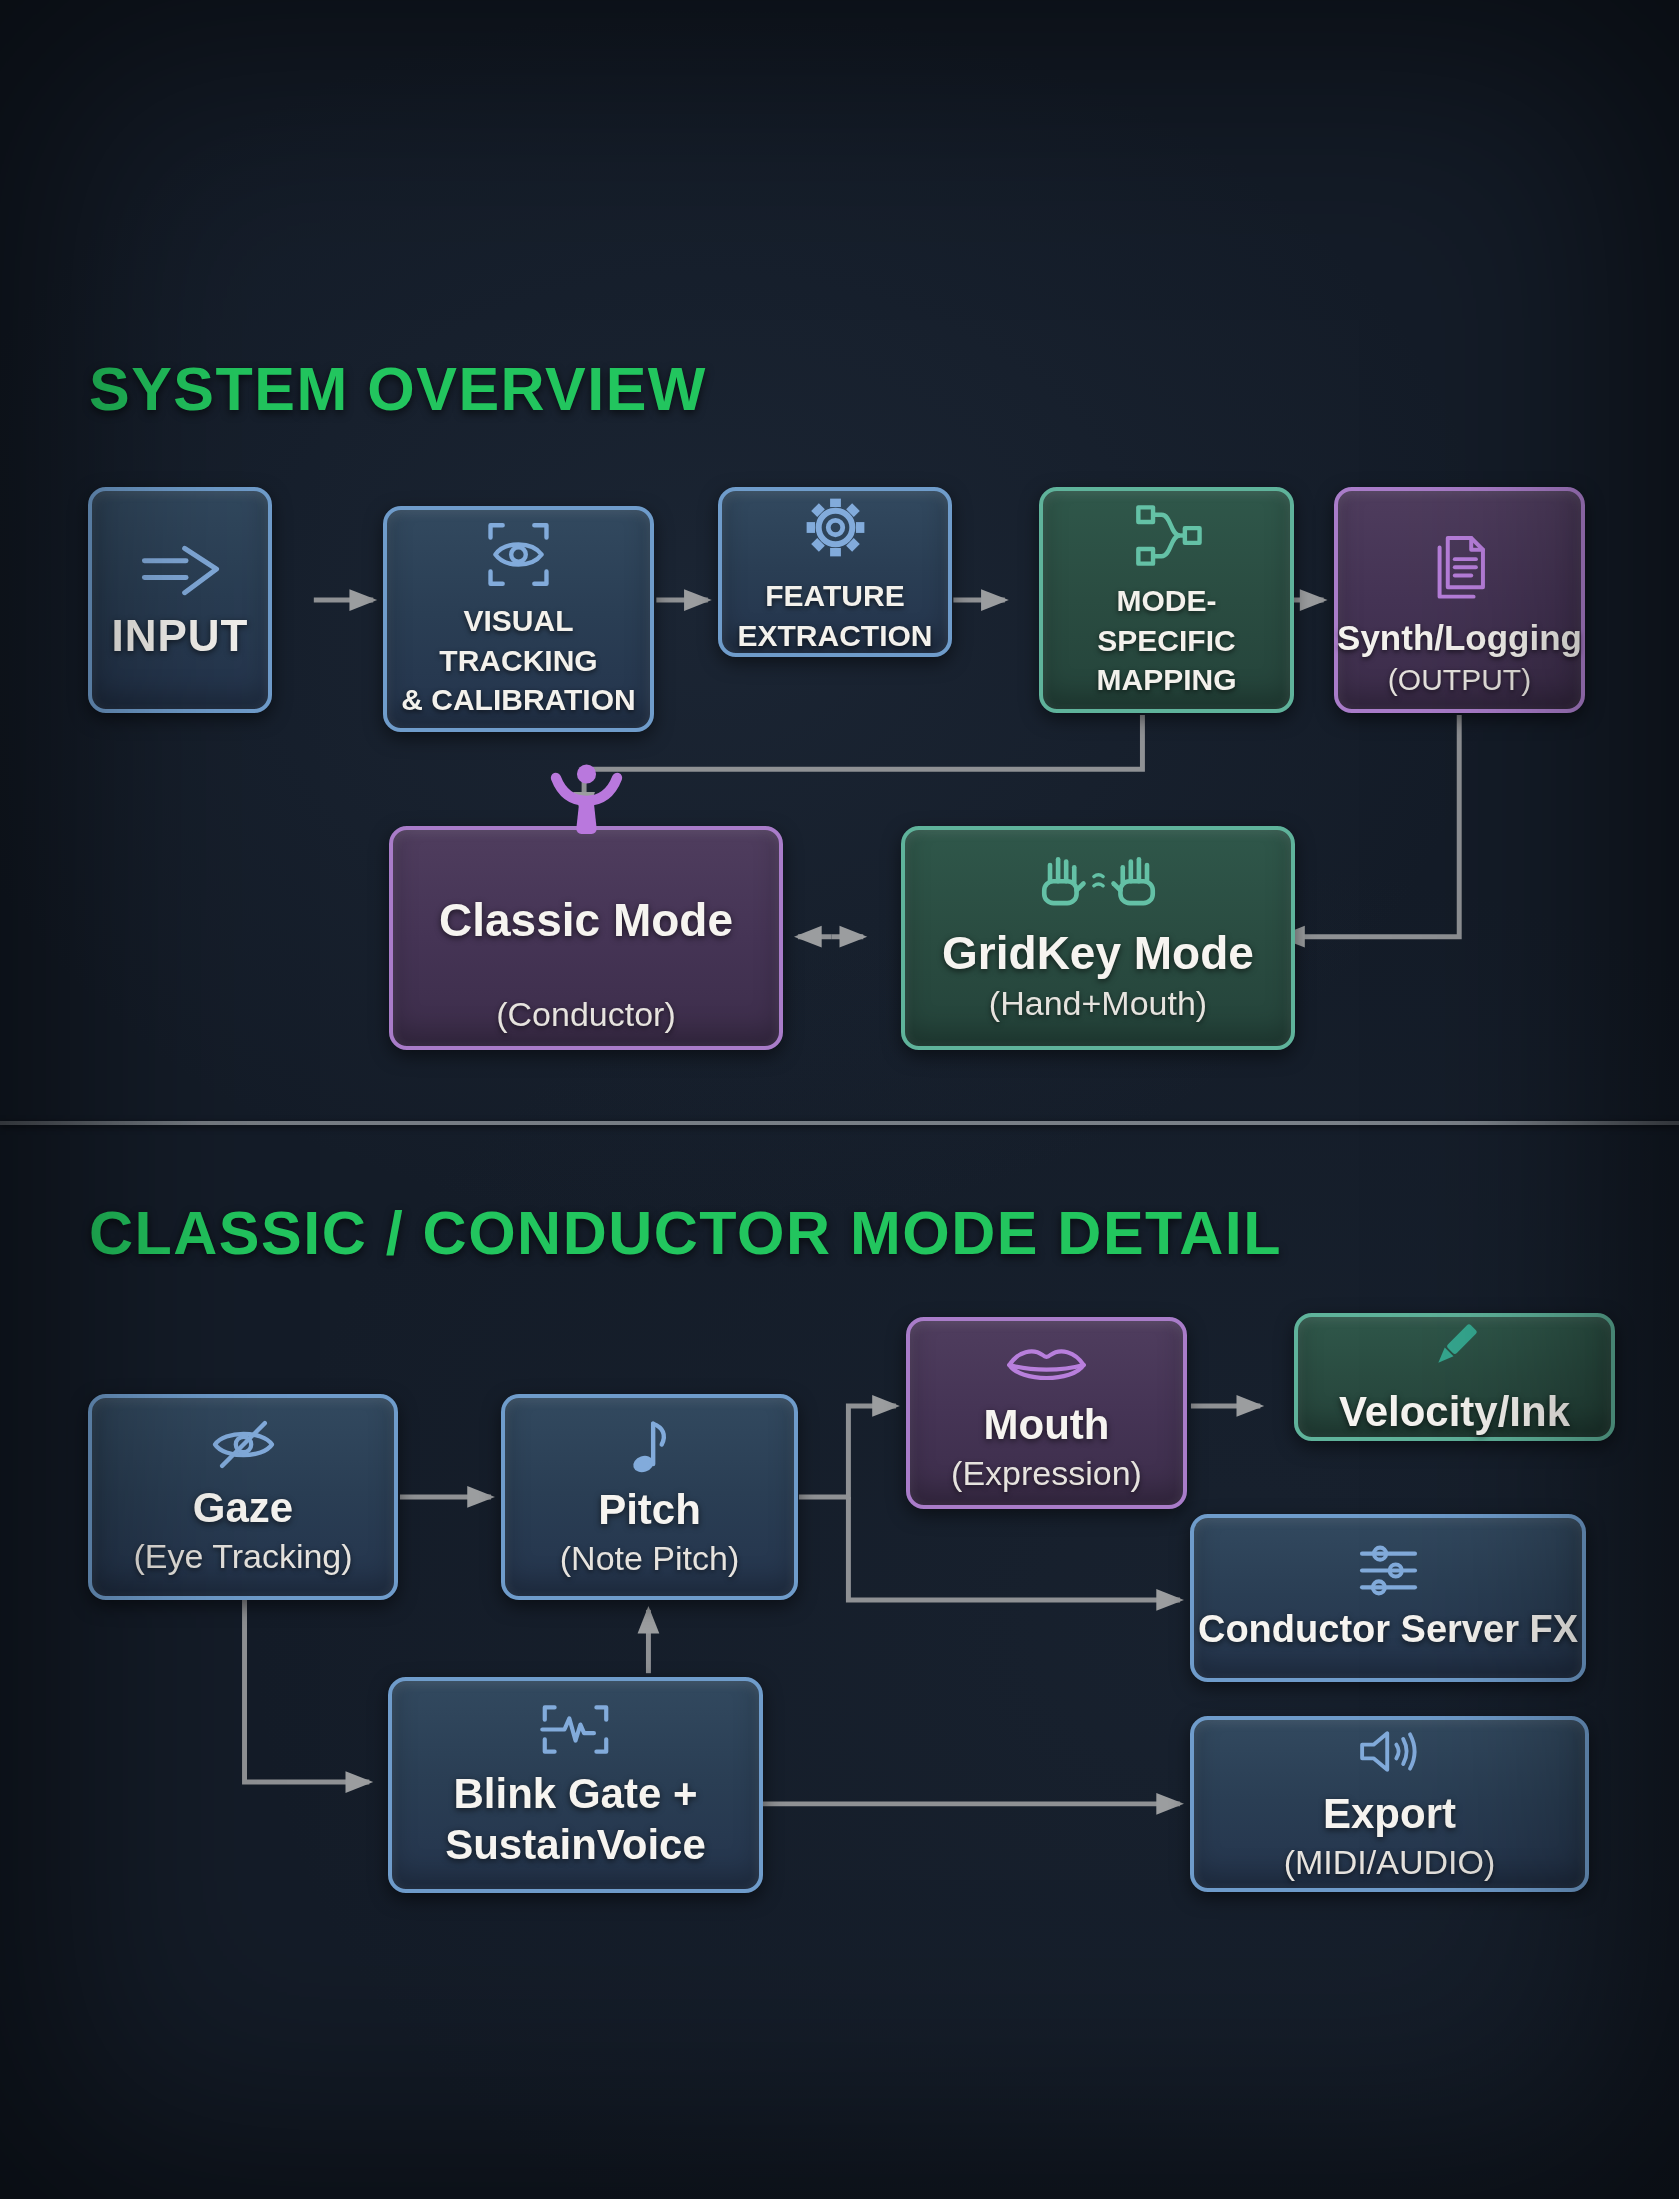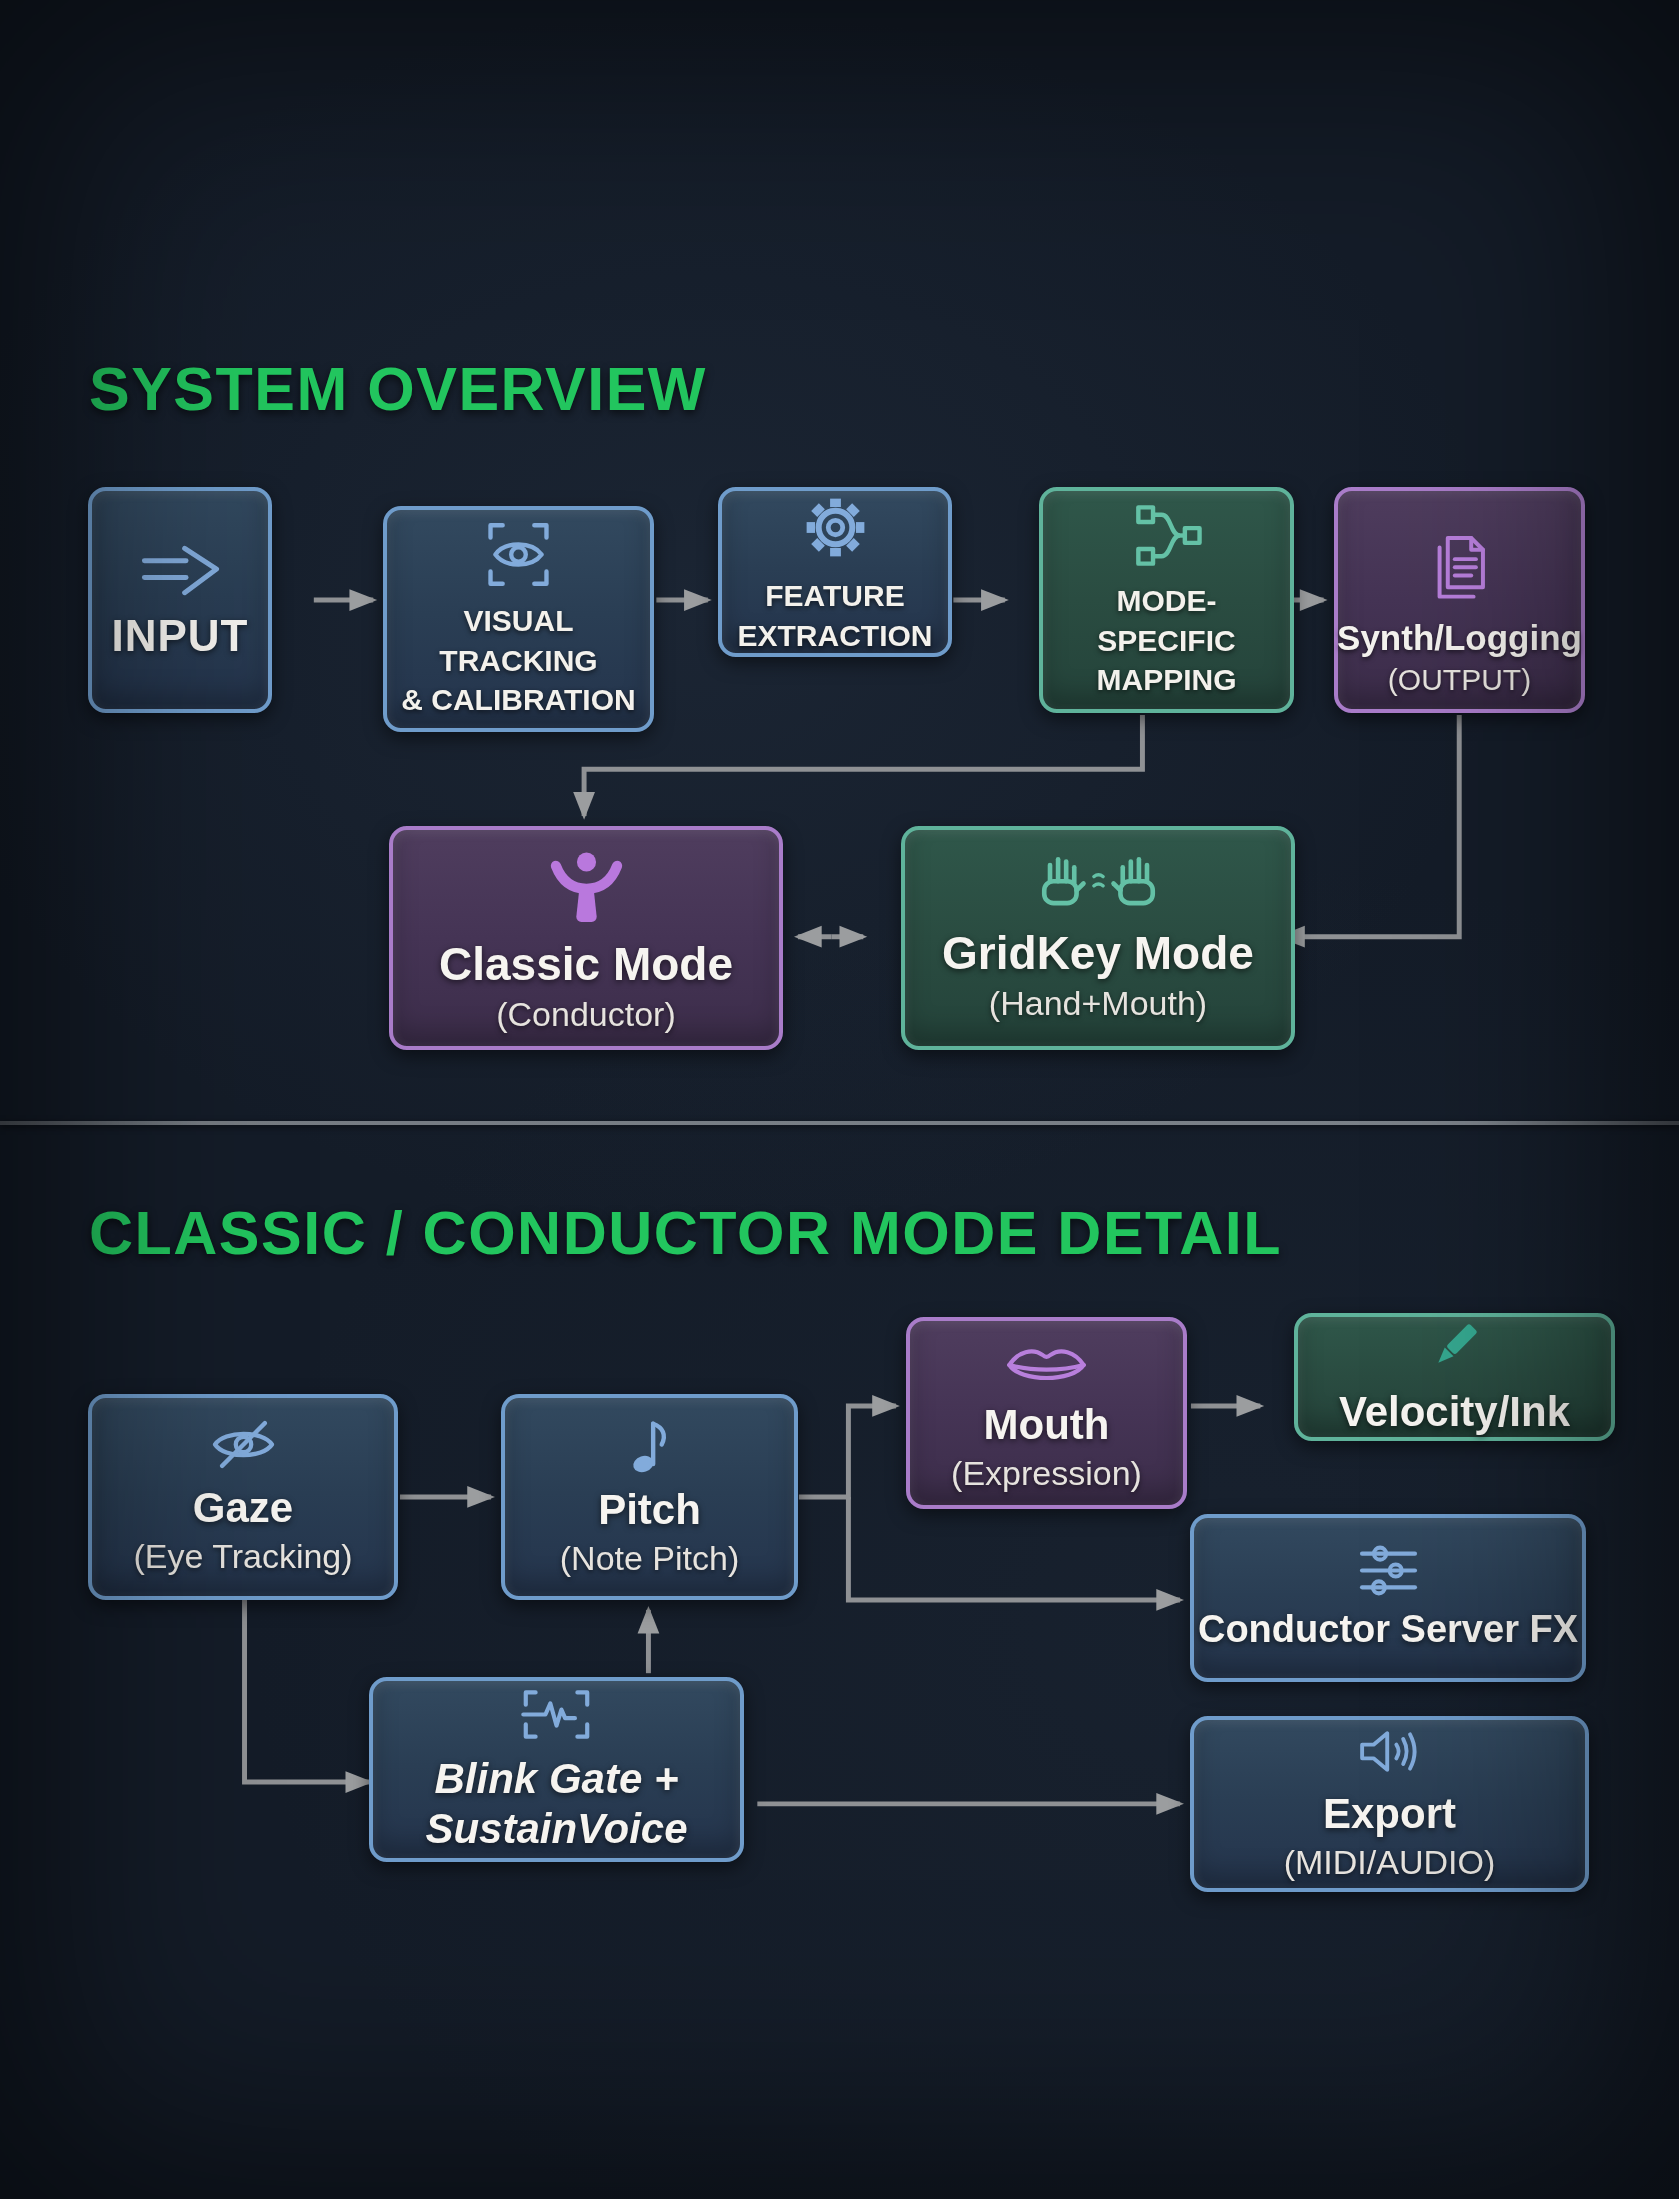--- a/index.html
+++ b/index.html
@@ -156,21 +156,21 @@
         <path d="M42 6 V16 H52"></path>
         <path d="M28 24 H46"></path>
           <path d="M28 31 H46"></path>
           <path d="M28 38 H42"></path>
       </svg>
     </div>
     <div class="t-synth">Synth/Logging</div>
     <div class="t-sub sm">(OUTPUT)</div>
   </div>
 
-  <div class="node purple" style="left:389px;top:826px;width:394px;height:224px;">
+  <div class="node purple" style="left:389px;top:826px;width:394px;height:224px;gap:44px;">
     <div class="icon">
       <svg width="85" height="79" viewBox="0 0 64 62" fill="none">
         <circle cx="32" cy="11" r="7.5" fill="#b978dd"></circle>
         <path d="M8 14 C13 27 22 32 32 32 C42 32 51 27 56 14" stroke="#b978dd" stroke-width="8" stroke-linecap="round"></path>
         <path d="M26.5 31 h11 l2.5 23 a4 4 0 0 1 -4 4 h-8 a4 4 0 0 1 -4 -4 z" fill="#b978dd"></path>
       </svg>
     </div>
     <div class="t-main">Classic Mode</div>
     <div class="t-sub">(Conductor)</div>
   </div>
@@ -263,21 +263,21 @@
           <circle cx="25" cy="8" r="5"></circle>
         <path d="M10 22 H54"></path>
           <circle cx="38" cy="22" r="5"></circle>
         <path d="M10 36 H54"></path>
           <circle cx="24" cy="36" r="5"></circle>
       </svg>
     </div>
     <div class="t-main fx">Conductor Server FX</div>
   </div>
 
-  <div class="node blue" style="left:369px;top:1677px;width:375px;height:185px;font-style:italic;">
+  <div class="node blue" style="left:388px;top:1677px;width:375px;height:216px;">
     <div class="icon">
       <svg width="83" height="59" viewBox="0 0 66 48" fill="none" stroke="#82abdb" stroke-width="3.4" stroke-linecap="round" stroke-linejoin="round">
         <path d="M16 6 H8 V16"></path>
           <path d="M50 6 H58 V16"></path>
           <path d="M16 42 H8 V32"></path>
           <path d="M50 42 H58 V32"></path>
         <path d="M6 24 H24 L28 15 L33 33 L37 20 L40 27 H48"></path>
       </svg>
     </div>
     <div class="t-main md">Blink Gate +</div>

